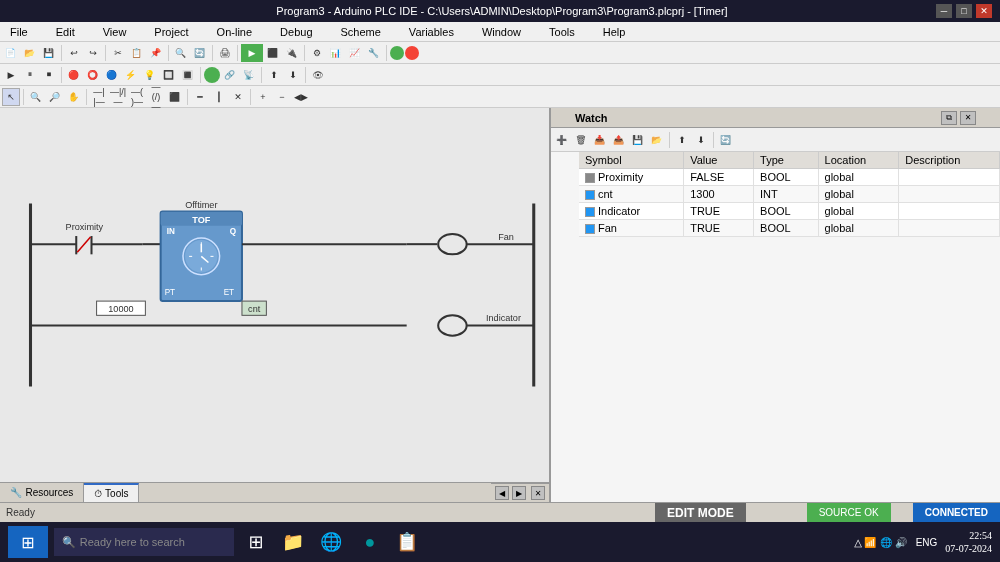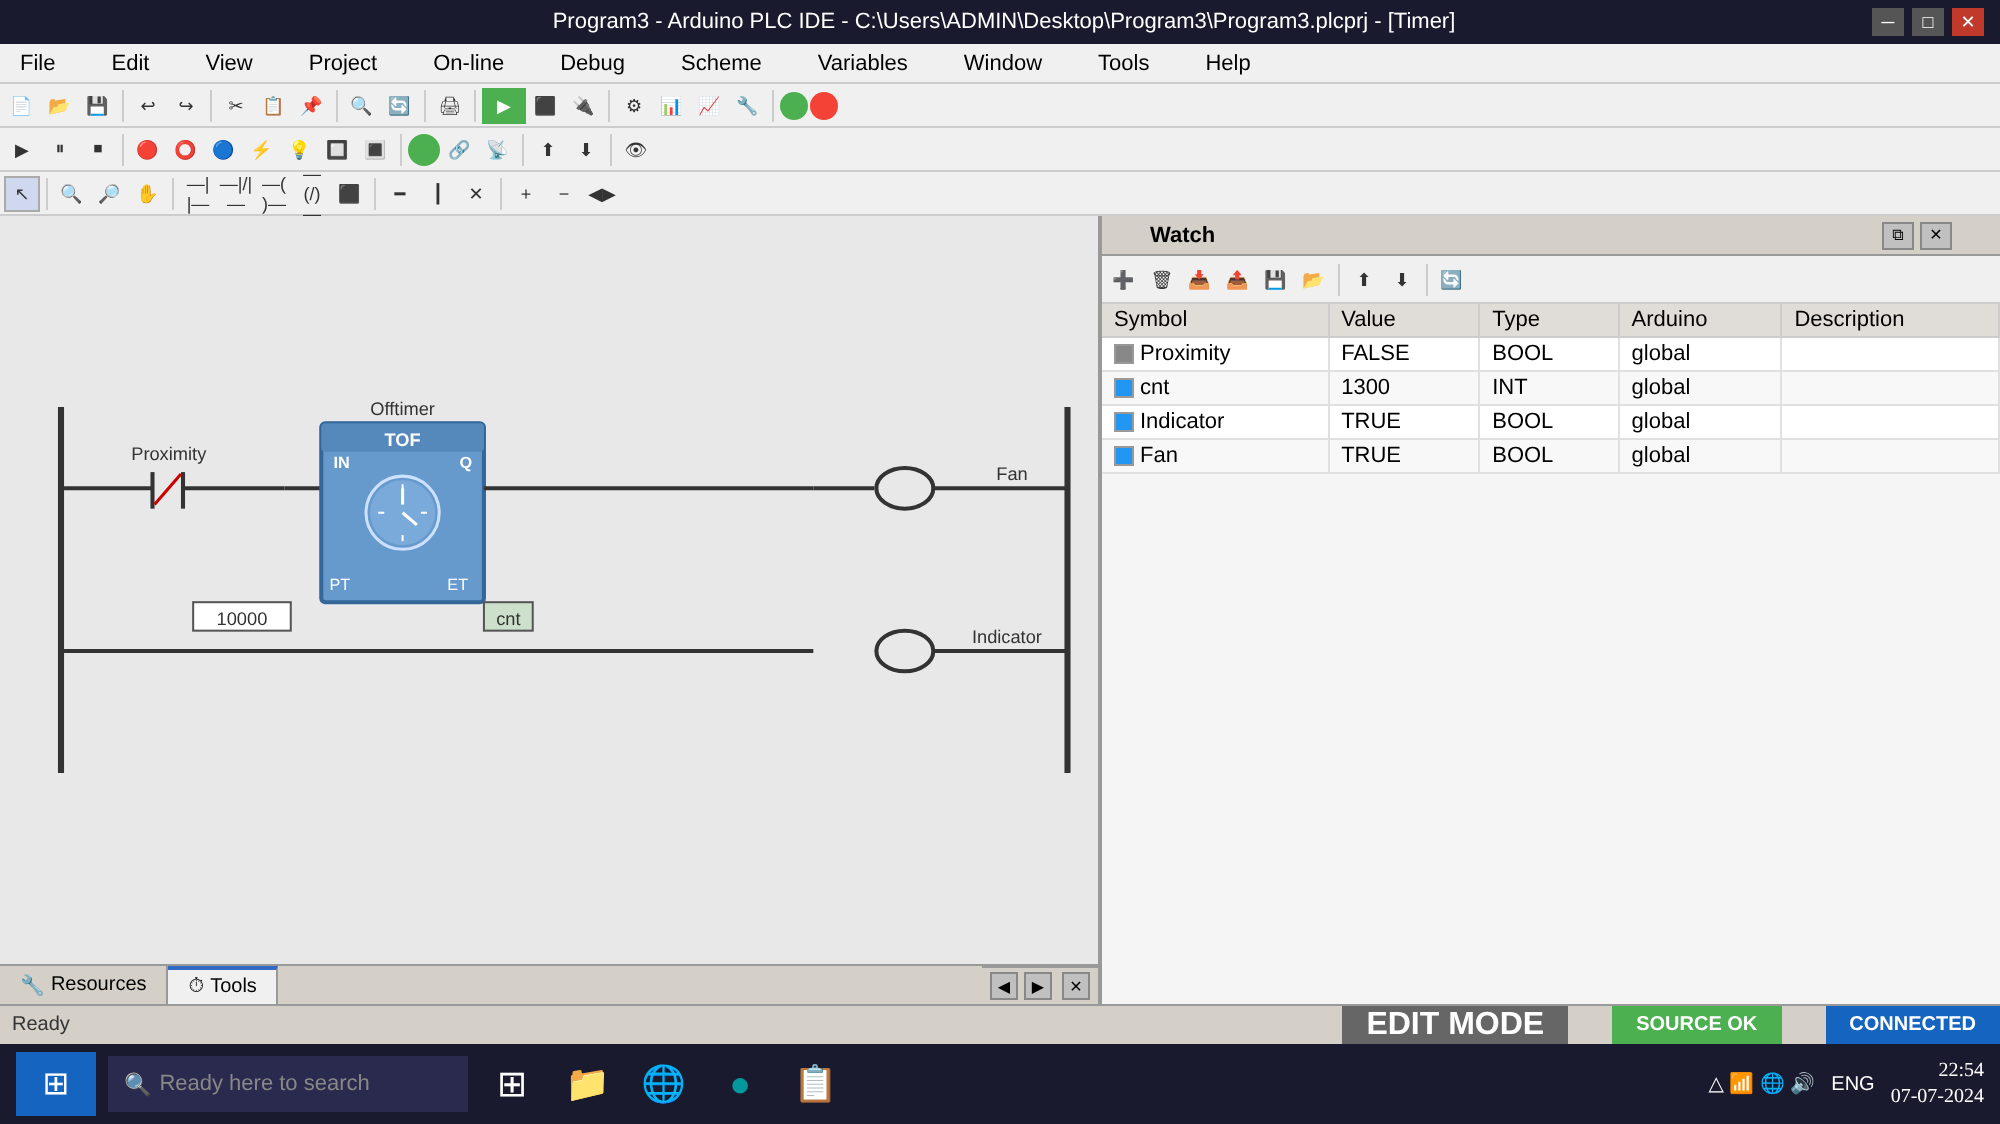--- a/index.html
+++ b/index.html
@@ -108,20 +108,21 @@
       background: #f0f0f0;
       border-bottom: 1px solid #ccc;
       display: flex;
       align-items: center;
       padding: 0 2px;
       gap: 1px;
     }
     #watch-table {
       flex: 1;
       overflow: auto;
+      margin-left: 28px;
     }
     #watch-table table {
       width: 100%;
       border-collapse: collapse;
       font-size: 11px;
     }
     #watch-table th {
       background: #e0ddd8;
       border-bottom: 1px solid #ccc;
       border-right: 1px solid #ccc;
@@ -191,32 +192,33 @@
       padding-left: 6px;
       color: #333;
     }
     .status-edit {
       background: #666;
       color: #fff;
       padding: 0 12px;
       height: 100%;
       display: flex;
       align-items: center;
-      font-size: 16px;
+      font-size: 12px;
       font-weight: bold;
     }
     .status-source {
       background: #4CAF50;
       color: #fff;
       padding: 0 12px;
       height: 100%;
       display: flex;
       align-items: center;
       font-size: 10px;
-      font-weight: bold;
+      font-weight: normal;
+      margin-left: 39px;
     }
     .status-connected {
       background: #1565c0;
       color: #fff;
       padding: 0 12px;
       height: 100%;
       display: flex;
       align-items: center;
       font-size: 10px;
       font-weight: bold;
@@ -488,21 +490,21 @@
         <div class="tb-sep"></div>
         <button class="tb-btn">🔄</button>
       </div>
       <div id="watch-table">
         <table>
           <thead>
             <tr>
               <th>Symbol</th>
               <th>Value</th>
               <th>Type</th>
-              <th>Arduino</th>
+              <th>Location</th>
               <th>Description</th>
             </tr>
           </thead>
           <tbody id="watch-tbody">
           <tr style="background: rgb(255, 255, 255);">
                 <td><span class="symbol-color" style="background: rgb(136, 136, 136); border: 1px solid rgb(153, 153, 153);"></span>Proximity</td>
                 <td>FALSE</td>
                 <td>BOOL</td>
                 <td>global</td>
                 <td></td>

